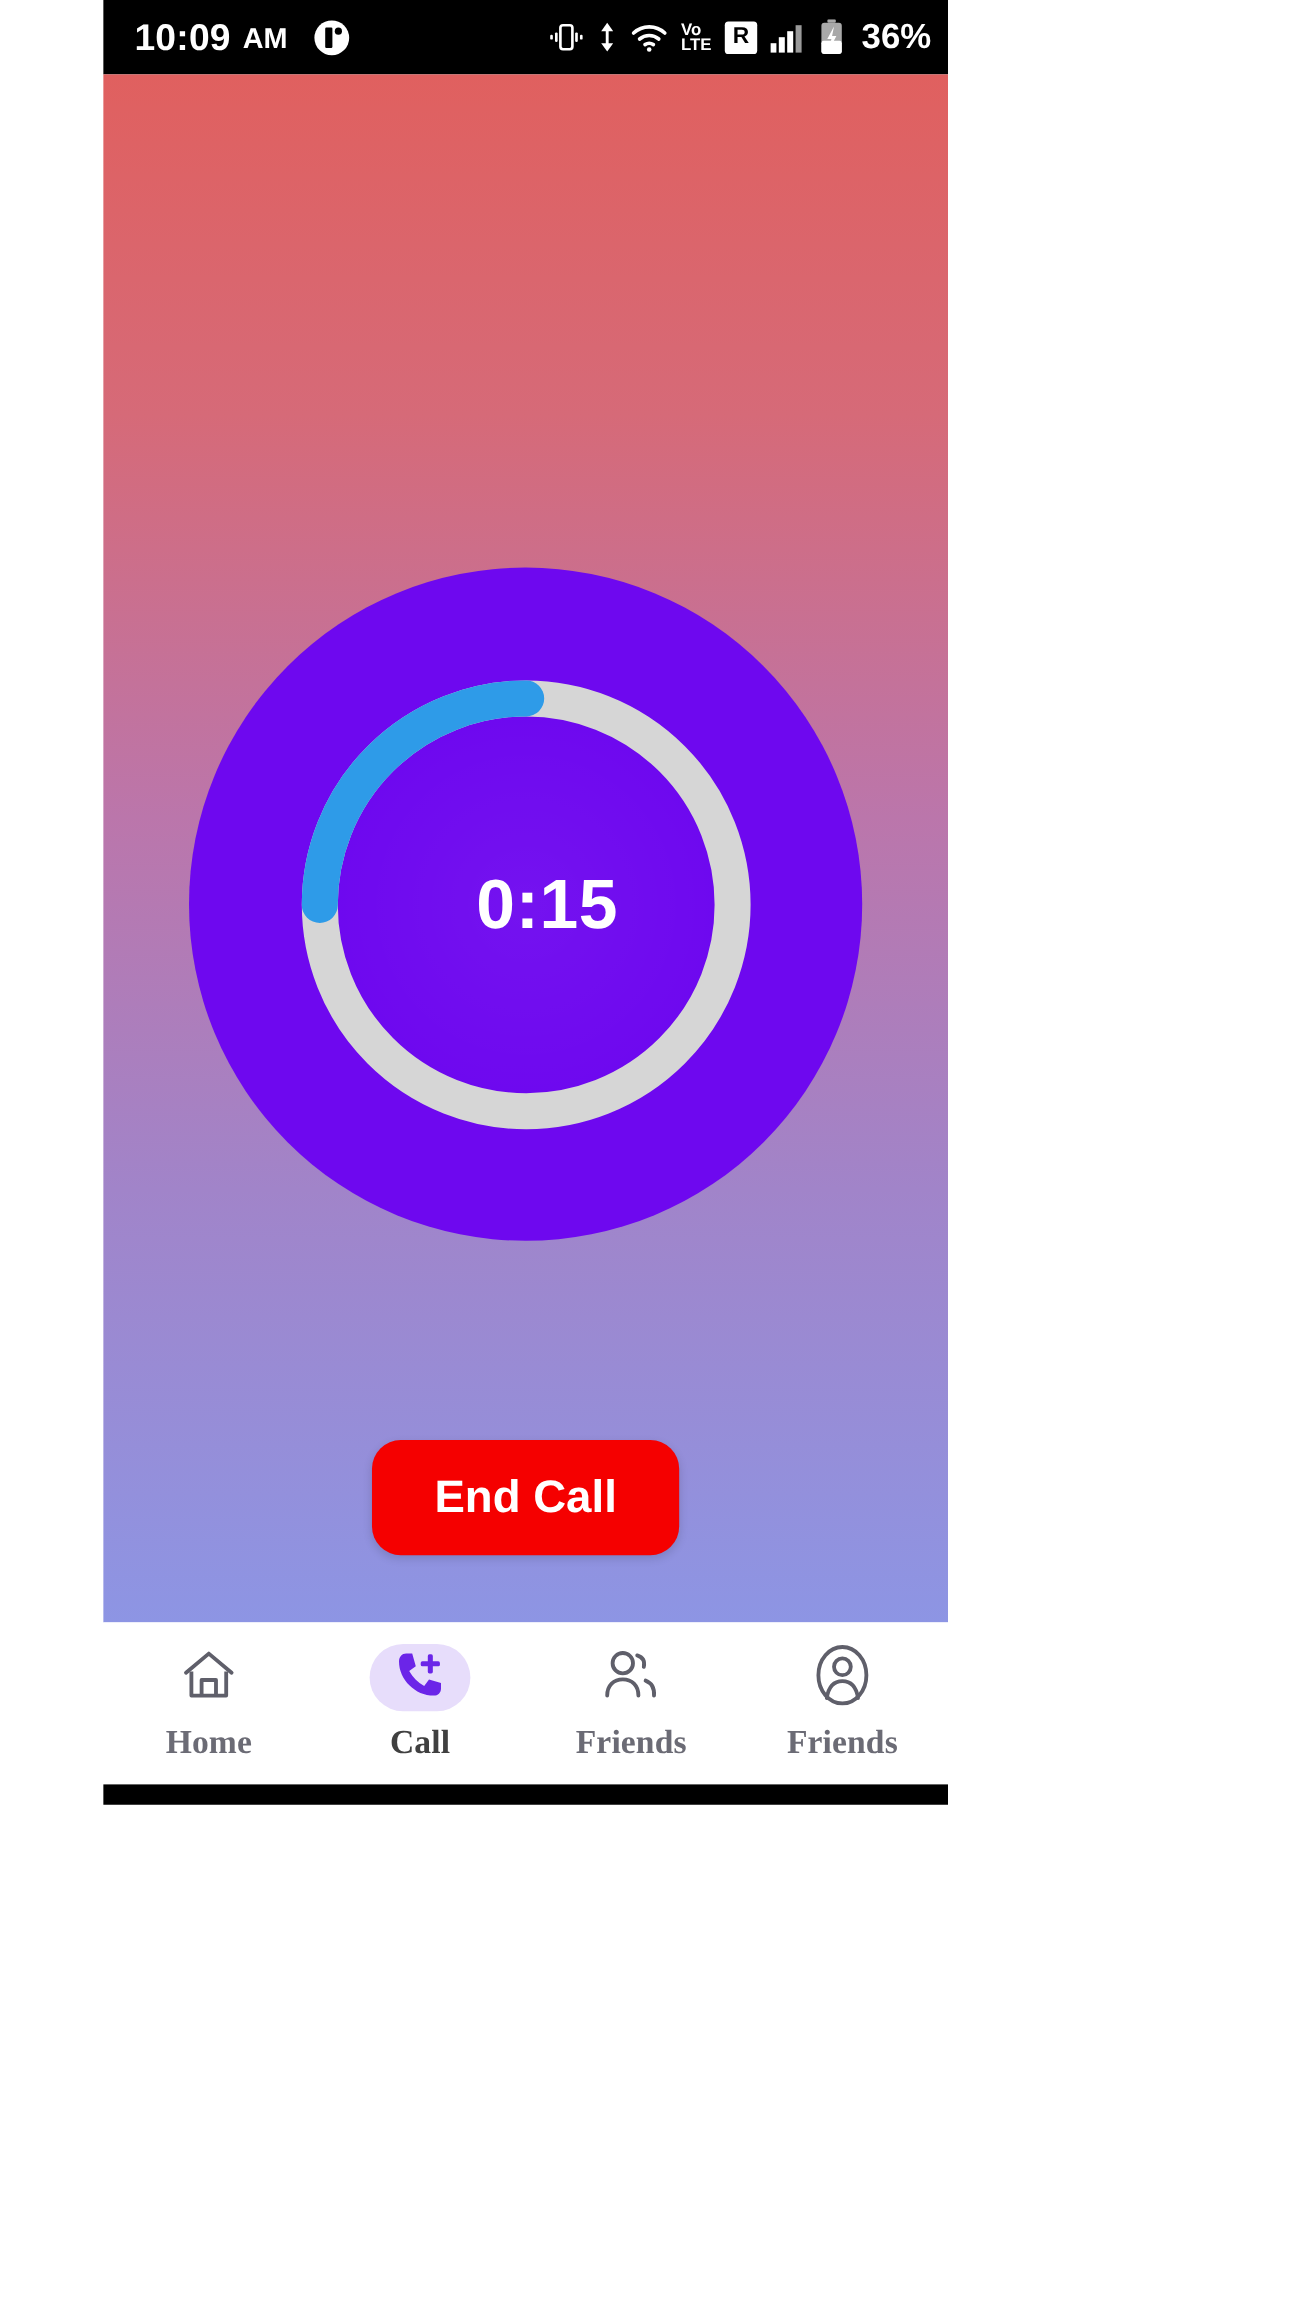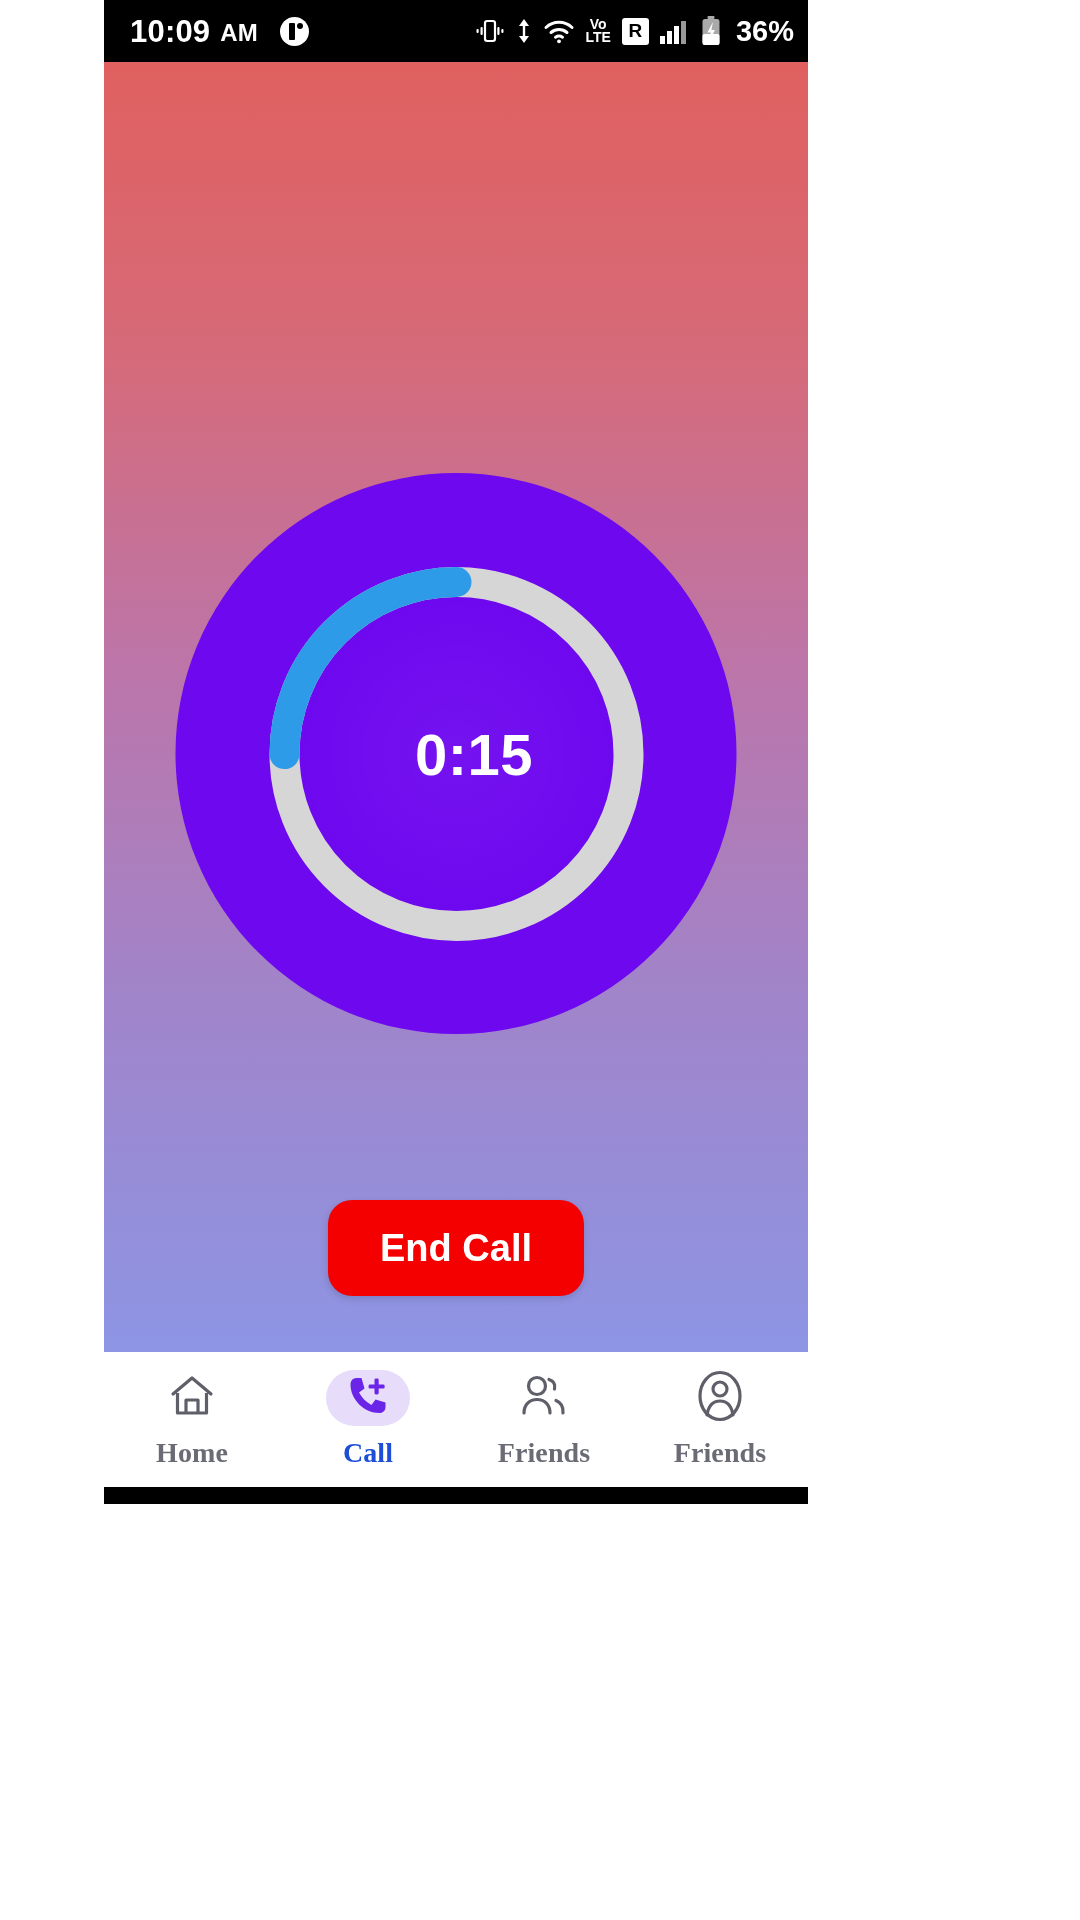--- a/index.html
+++ b/index.html
@@ -11,21 +11,21 @@
   }
   #screen {
     position:relative;
     width:1080px; height:1920px;
     background:#ffffff;
   }
 
   
   #phone {
     position:absolute;
-    left:104px; top:0;
+    left:86px; top:0;
     width:704px; height:1504px;
     overflow:hidden;
   }
 
   
   #statusbar {
     position:relative;
     height:62px; width:100%;
     background:#000000;
     display:flex; align-items:center;
@@ -51,21 +51,21 @@
     background:#000000; border-radius:1px;
   }
   .sb-appicon::after {
     content:""; position:absolute;
     left:17px; top:6px; width:6px; height:6px;
     background:#000000; border-radius:50%;
   }
   .sb-right {
     margin-left:auto; display:flex; align-items:center; gap:11px;
   }
-  .sb-ico { display:flex; align-items:center; }
+  .sb-ico { display:flex; align-items:flex-start; }
   .sb-batt-text {
     color:#ffffff; font-size:29px; font-weight:700;
     margin-left:4px; line-height:1;
   }
 
   
   #body {
     position:relative;
     height:1290px; width:100%;
     background:linear-gradient(180deg, #e0605f 0%, #d66a78 22%, #bb76ab 48%, #a184c9 72%, #8d95e4 100%);
@@ -158,21 +158,21 @@
   .tab-iconbox {
     width:84px; height:56px;
     display:flex; align-items:center; justify-content:center;
     border-radius:28px;
   }
   .tab.active .tab-iconbox { background:#e7ddfb; }
   .tab-label {
     font-size:28px; font-weight:700;
     color:#6b6b75; letter-spacing:0.1px;
   }
-  .tab.active .tab-label { color:#1d4ed8; }
+  .tab.active .tab-label { color:#404040; }
 
   
   #navbar {
     position:relative;
     height:133px; width:100%;
     background:#000000;
     display:flex; align-items:center; justify-content:space-around;
     padding:0 70px;
   }
   .navbtn {

